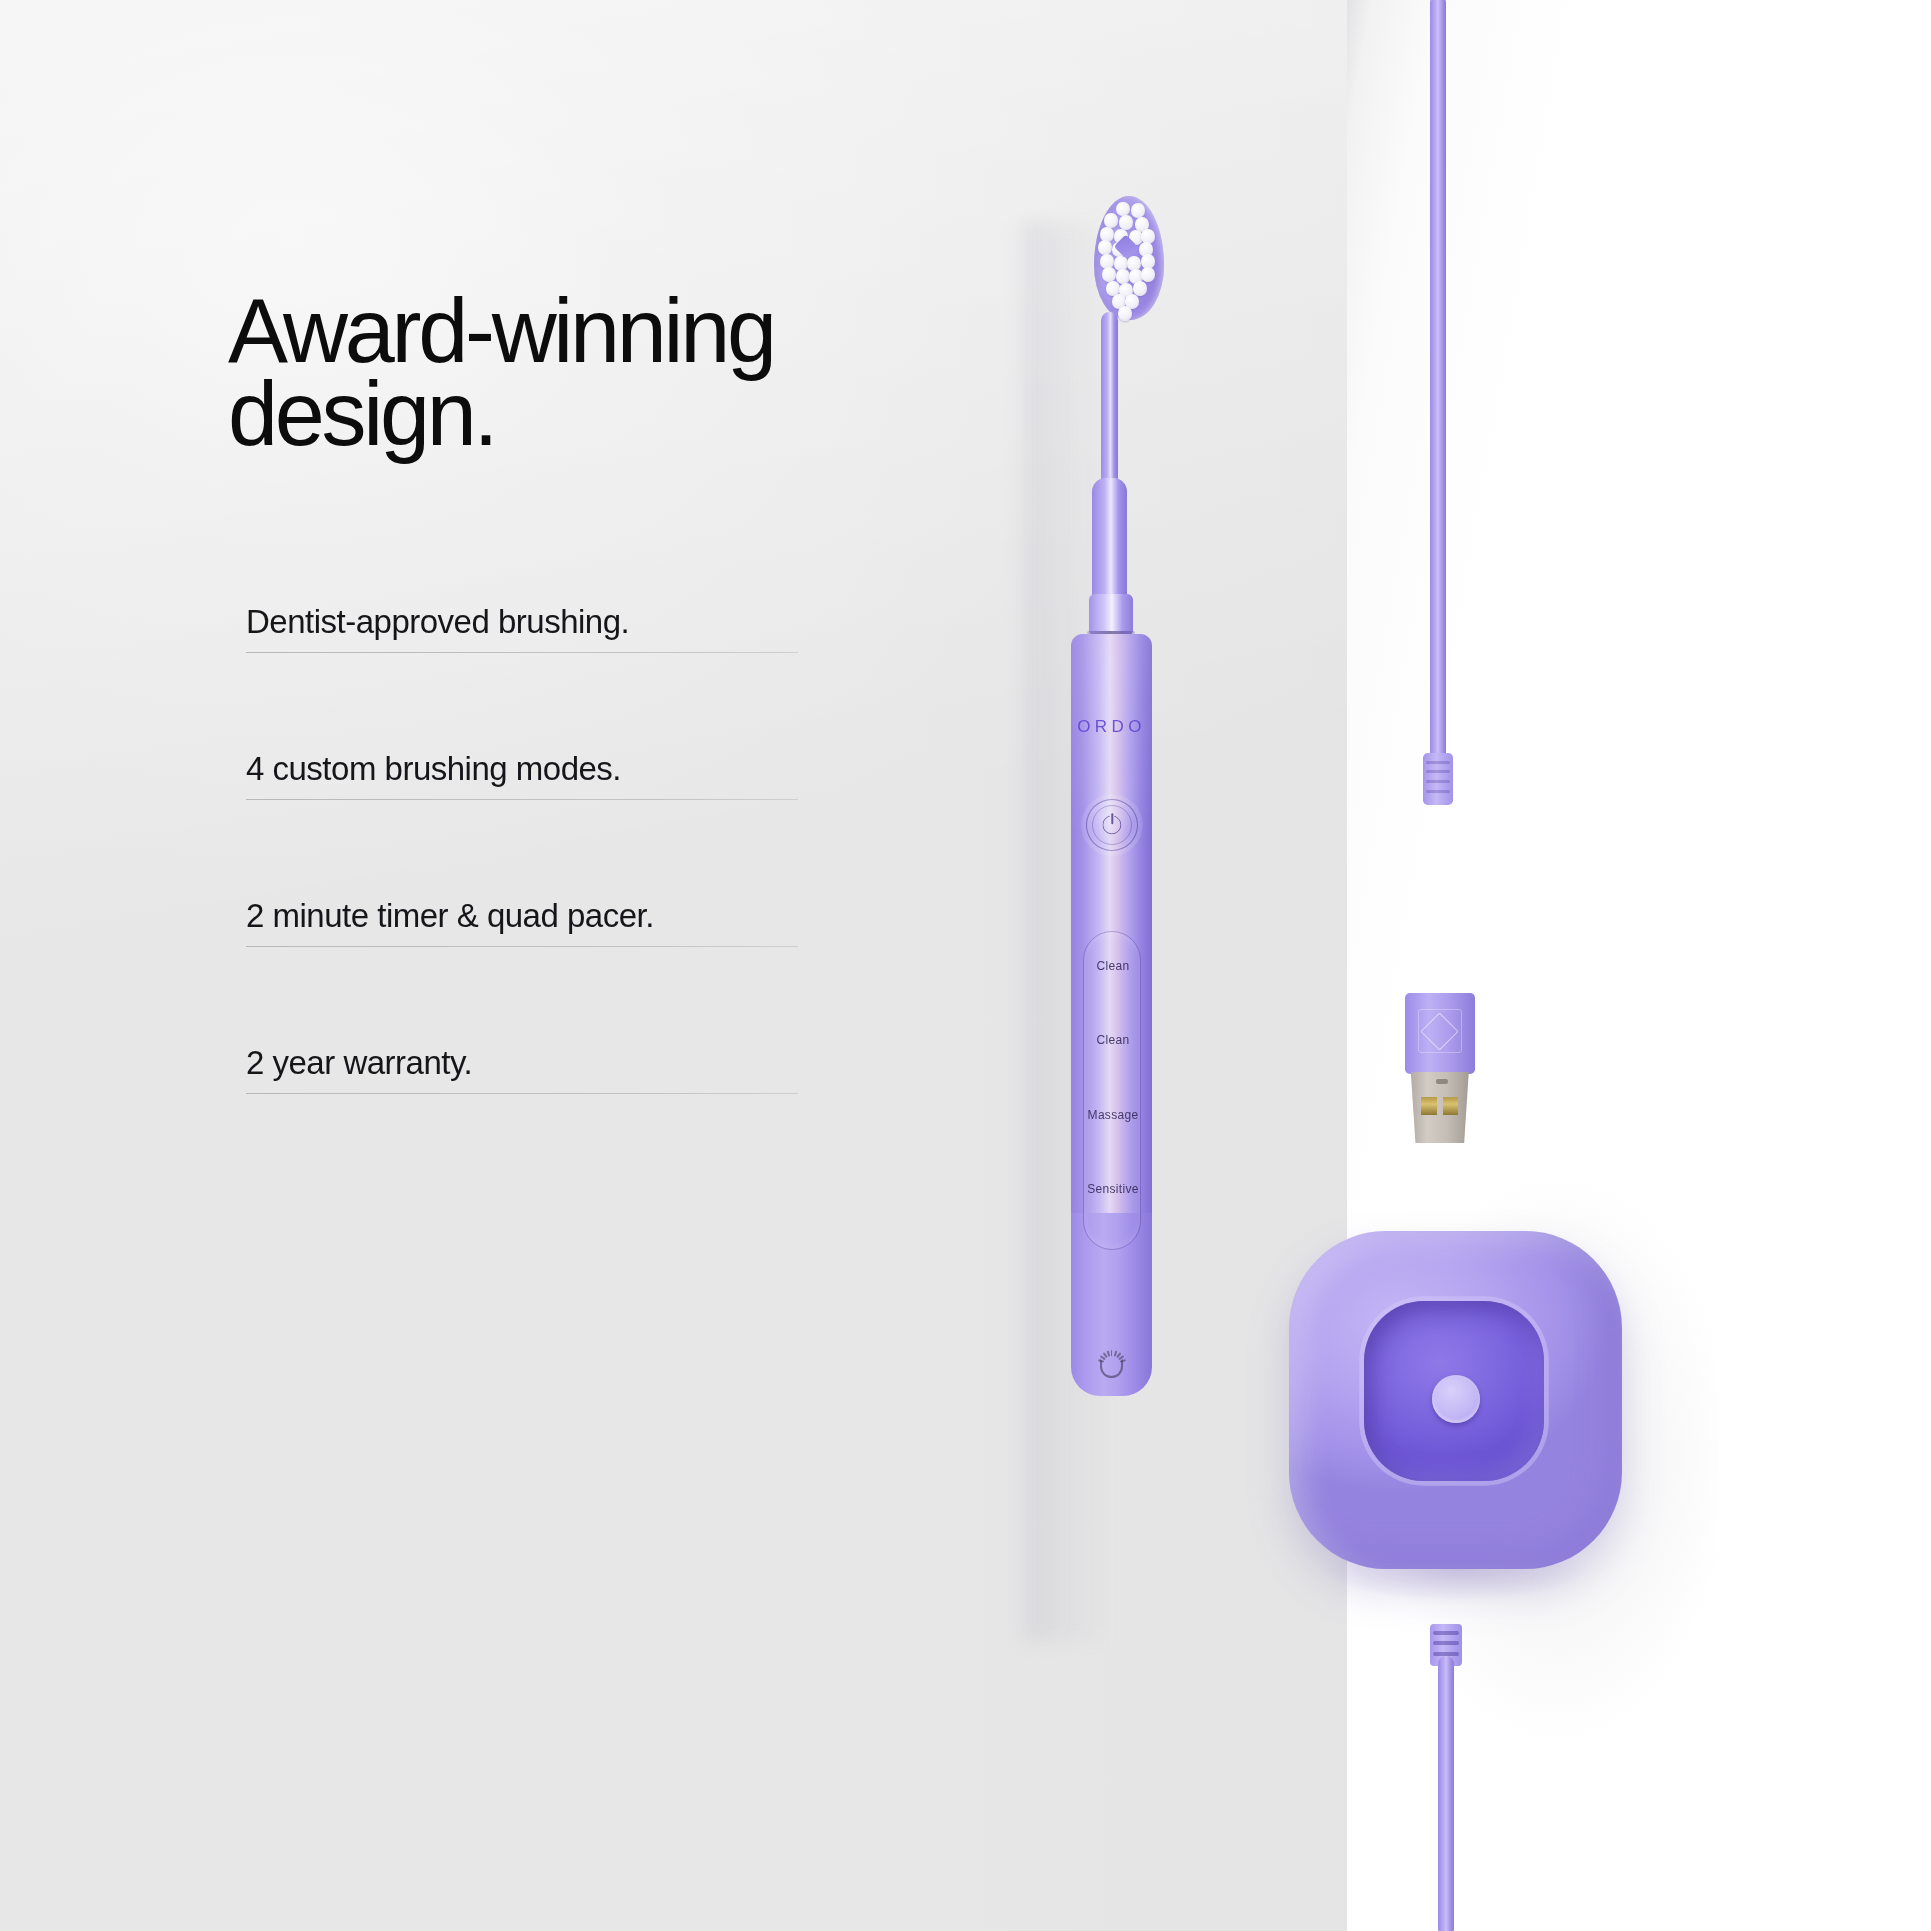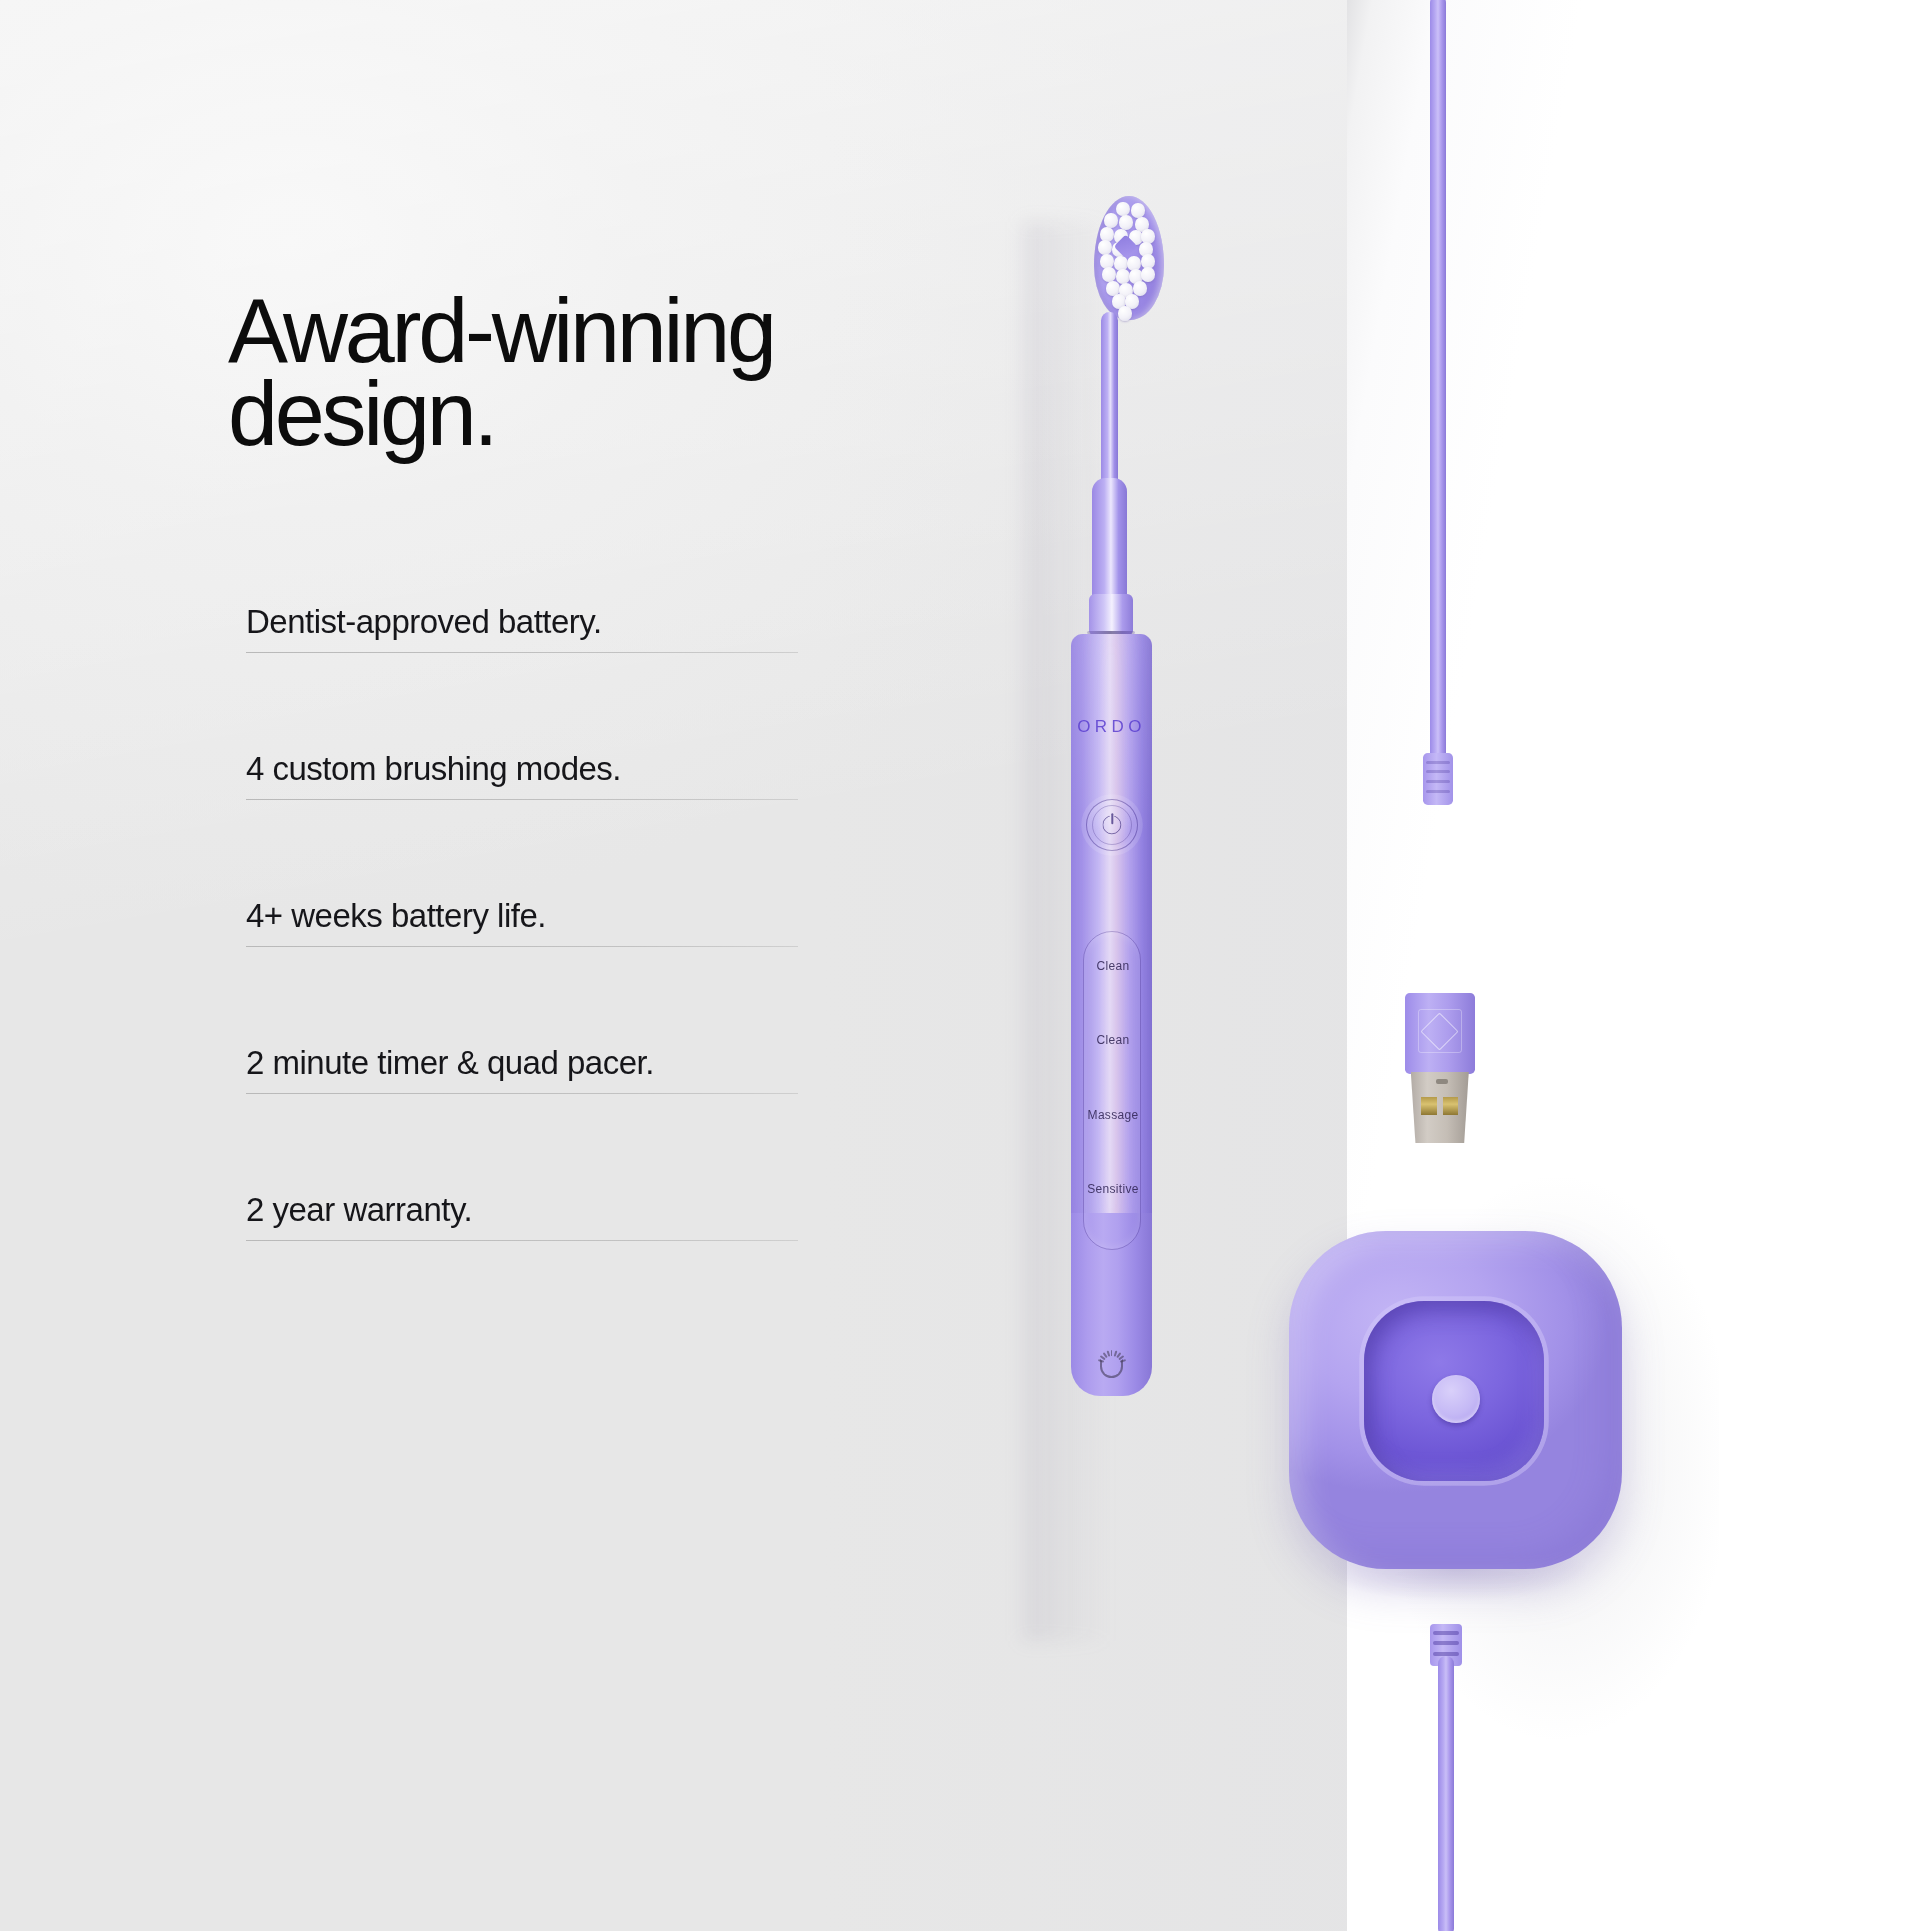--- a/index.html
+++ b/index.html
@@ -292,29 +292,25 @@
   <div class="floor-shadow"></div>
   <div class="brush-shadow"></div>
 
   <div class="text-col">
     <div class="headline">Award-winning
 design.</div>
   </div>
 
   <div class="feature-list">
     <div class="feature-row">
-      <div class="feature-label">Dentist-approved battery.</div>
+      <div class="feature-label">Dentist-approved brushing.</div>
       <div class="feature-rule"></div>
     </div>
     <div class="feature-row">
       <div class="feature-label">4 custom brushing modes.</div>
-      <div class="feature-rule"></div>
-    </div>
-    <div class="feature-row">
-      <div class="feature-label">4+ weeks battery life.</div>
       <div class="feature-rule"></div>
     </div>
     <div class="feature-row">
       <div class="feature-label">2 minute timer &amp; quad pacer.</div>
       <div class="feature-rule"></div>
     </div>
     <div class="feature-row">
       <div class="feature-label">2 year warranty.</div>
       <div class="feature-rule"></div>
     </div>

